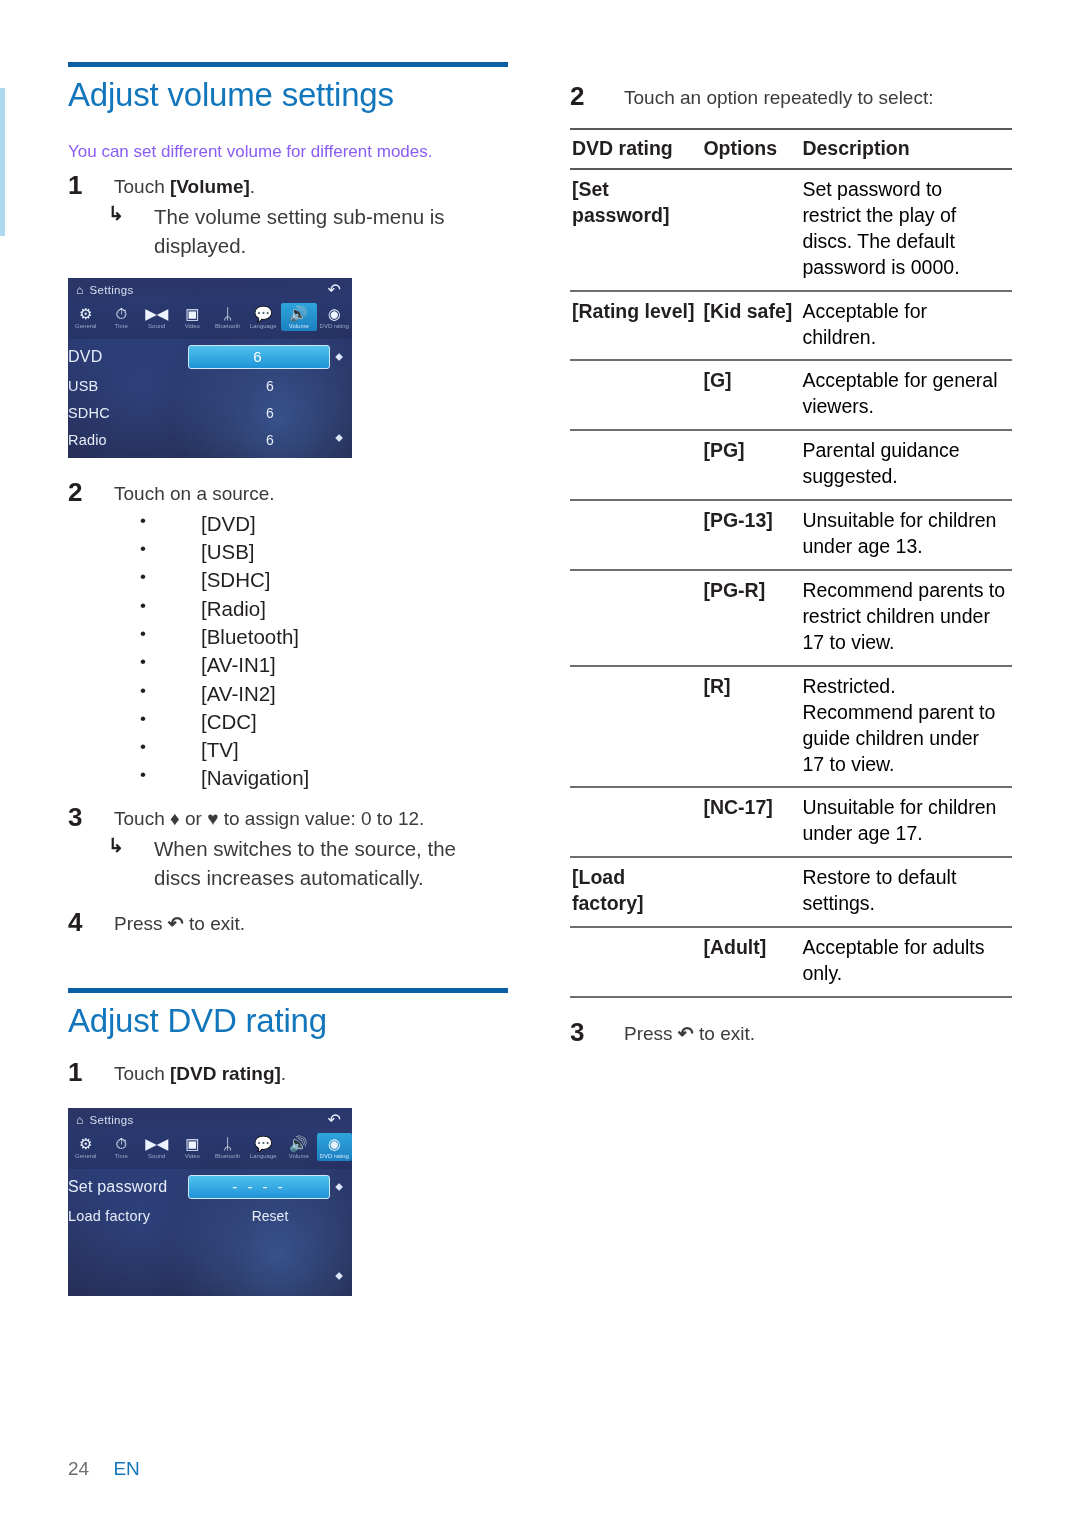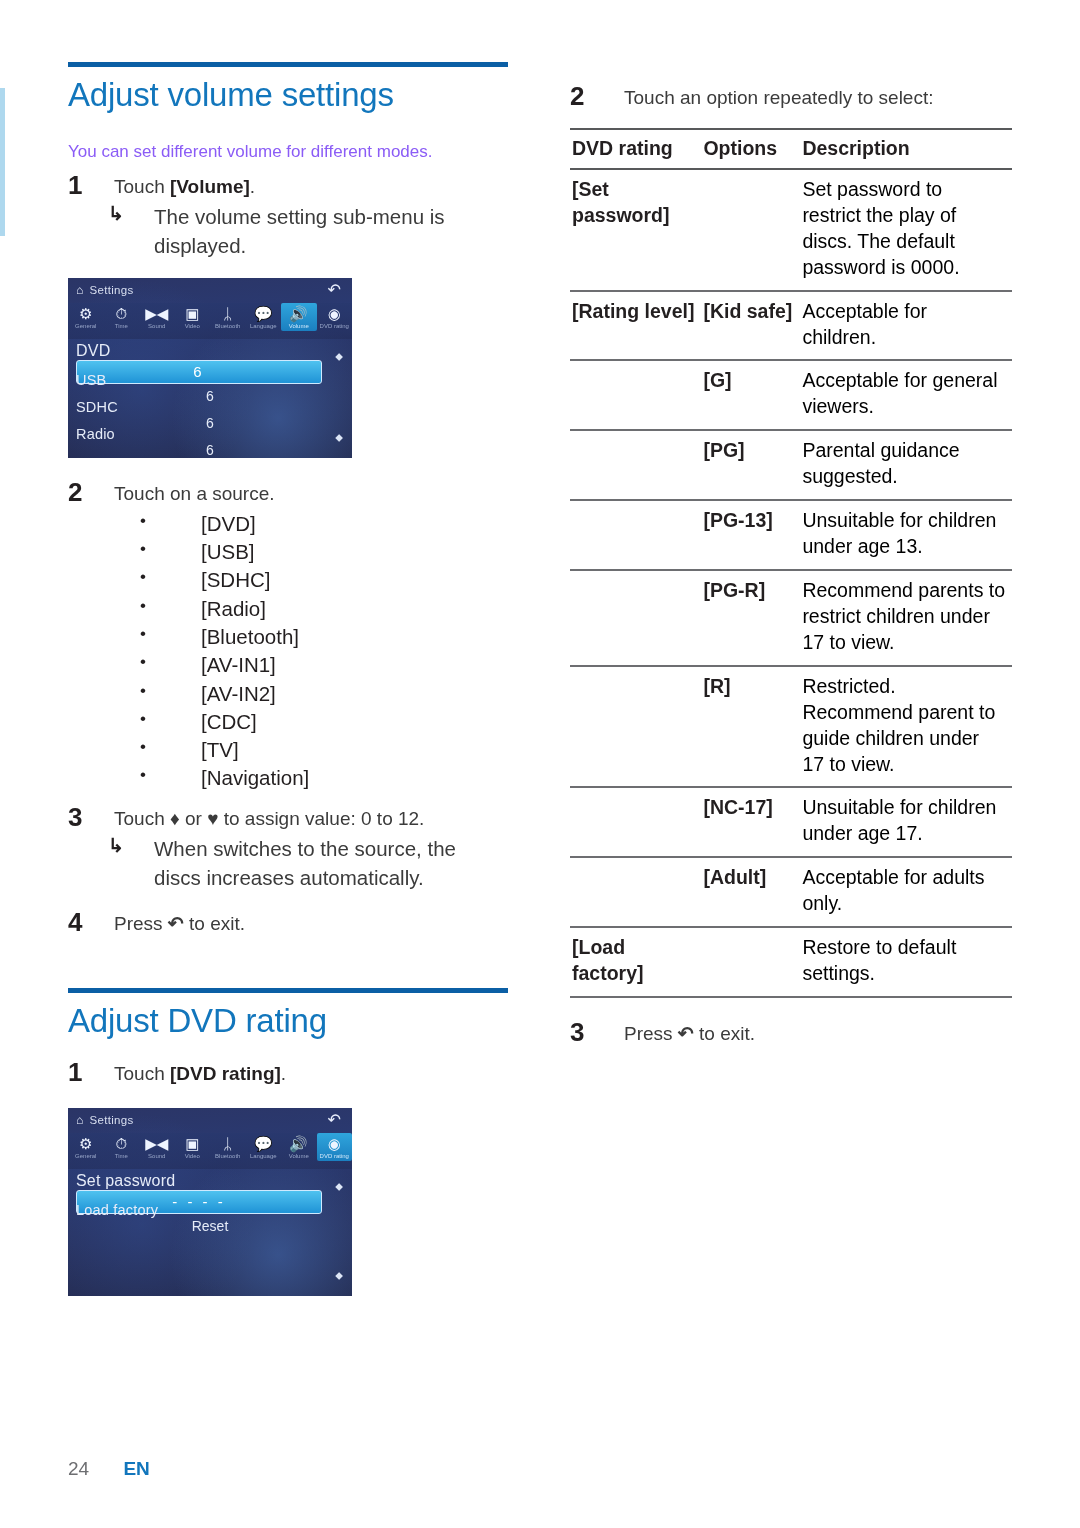--- a/index.html
+++ b/index.html
@@ -185,25 +185,25 @@
   }
   .tb-item.active .tb-lab { color: #cfe8fa; }
 
   .dev-rows {
     position: absolute;
     left: 0; top: 64px;
     width: 100%;
   }
   .dev-row {
     display: flex;
+    align-items: center;
     height: 27px;
-    padding: 0 8px;
+    padding: 0 0;
     color: #e6ecf8;
     font-size: 14px;
-    flex-direction: column;
   }
   .dev-row.first { height: 30px; }
   .dev-row .rlabel {
     width: 120px;
     font-size: 14.5px;
     letter-spacing: 0.2px;
   }
   .dev-row.first .rlabel { font-size: 16px; }
   .dev-row .rval {
     flex: 1;
@@ -268,22 +268,22 @@
   
   .footer {
     position: absolute;
     left: 68px;
     bottom: 48px;
     font-size: 19px;
     color: #6d6e71;
   }
   .footer .lang {
     color: #1276bc;
-    margin-left: 29px;
-    font-weight: bold;
+    margin-left: 19px;
+    font-weight: normal;
   }
 </style>
 </head>
 <body>
 
 <div class="edge-tab"></div>
 
 <div class="col col-left">
 
   <div class="sec-rule"></div>
@@ -517,28 +517,28 @@
         <td class="c1 k1"></td>
         <td class="c2 k2">[R]</td>
         <td class="c3">Restricted. Recommend parent to guide children under 17 to view.</td>
       </tr>
       <tr>
         <td class="c1 k1"></td>
         <td class="c2 k2">[NC-17]</td>
         <td class="c3">Unsuitable for children under age 17.</td>
       </tr>
       <tr>
-        <td class="c1 k1"></td>
-        <td class="c2 k2">[Adult]</td>
-        <td class="c3">Acceptable for adults only.</td>
-      </tr>
-      <tr>
         <td class="c1 k1">[Load factory]</td>
         <td class="c2 k2"></td>
         <td class="c3">Restore to default settings.</td>
+      </tr>
+      <tr>
+        <td class="c1 k1"></td>
+        <td class="c2 k2">[Adult]</td>
+        <td class="c3">Acceptable for adults only.</td>
       </tr>
     </tbody>
   </table>
 
   <div class="step" style="padding-left:54px; margin-top:22px;">
     <span class="step-num">3</span>
     <span class="step-text"><span>Press </span><span style="font-weight:bold;">↶</span><span> to exit.</span></span>
   </div>
 
 </div>

